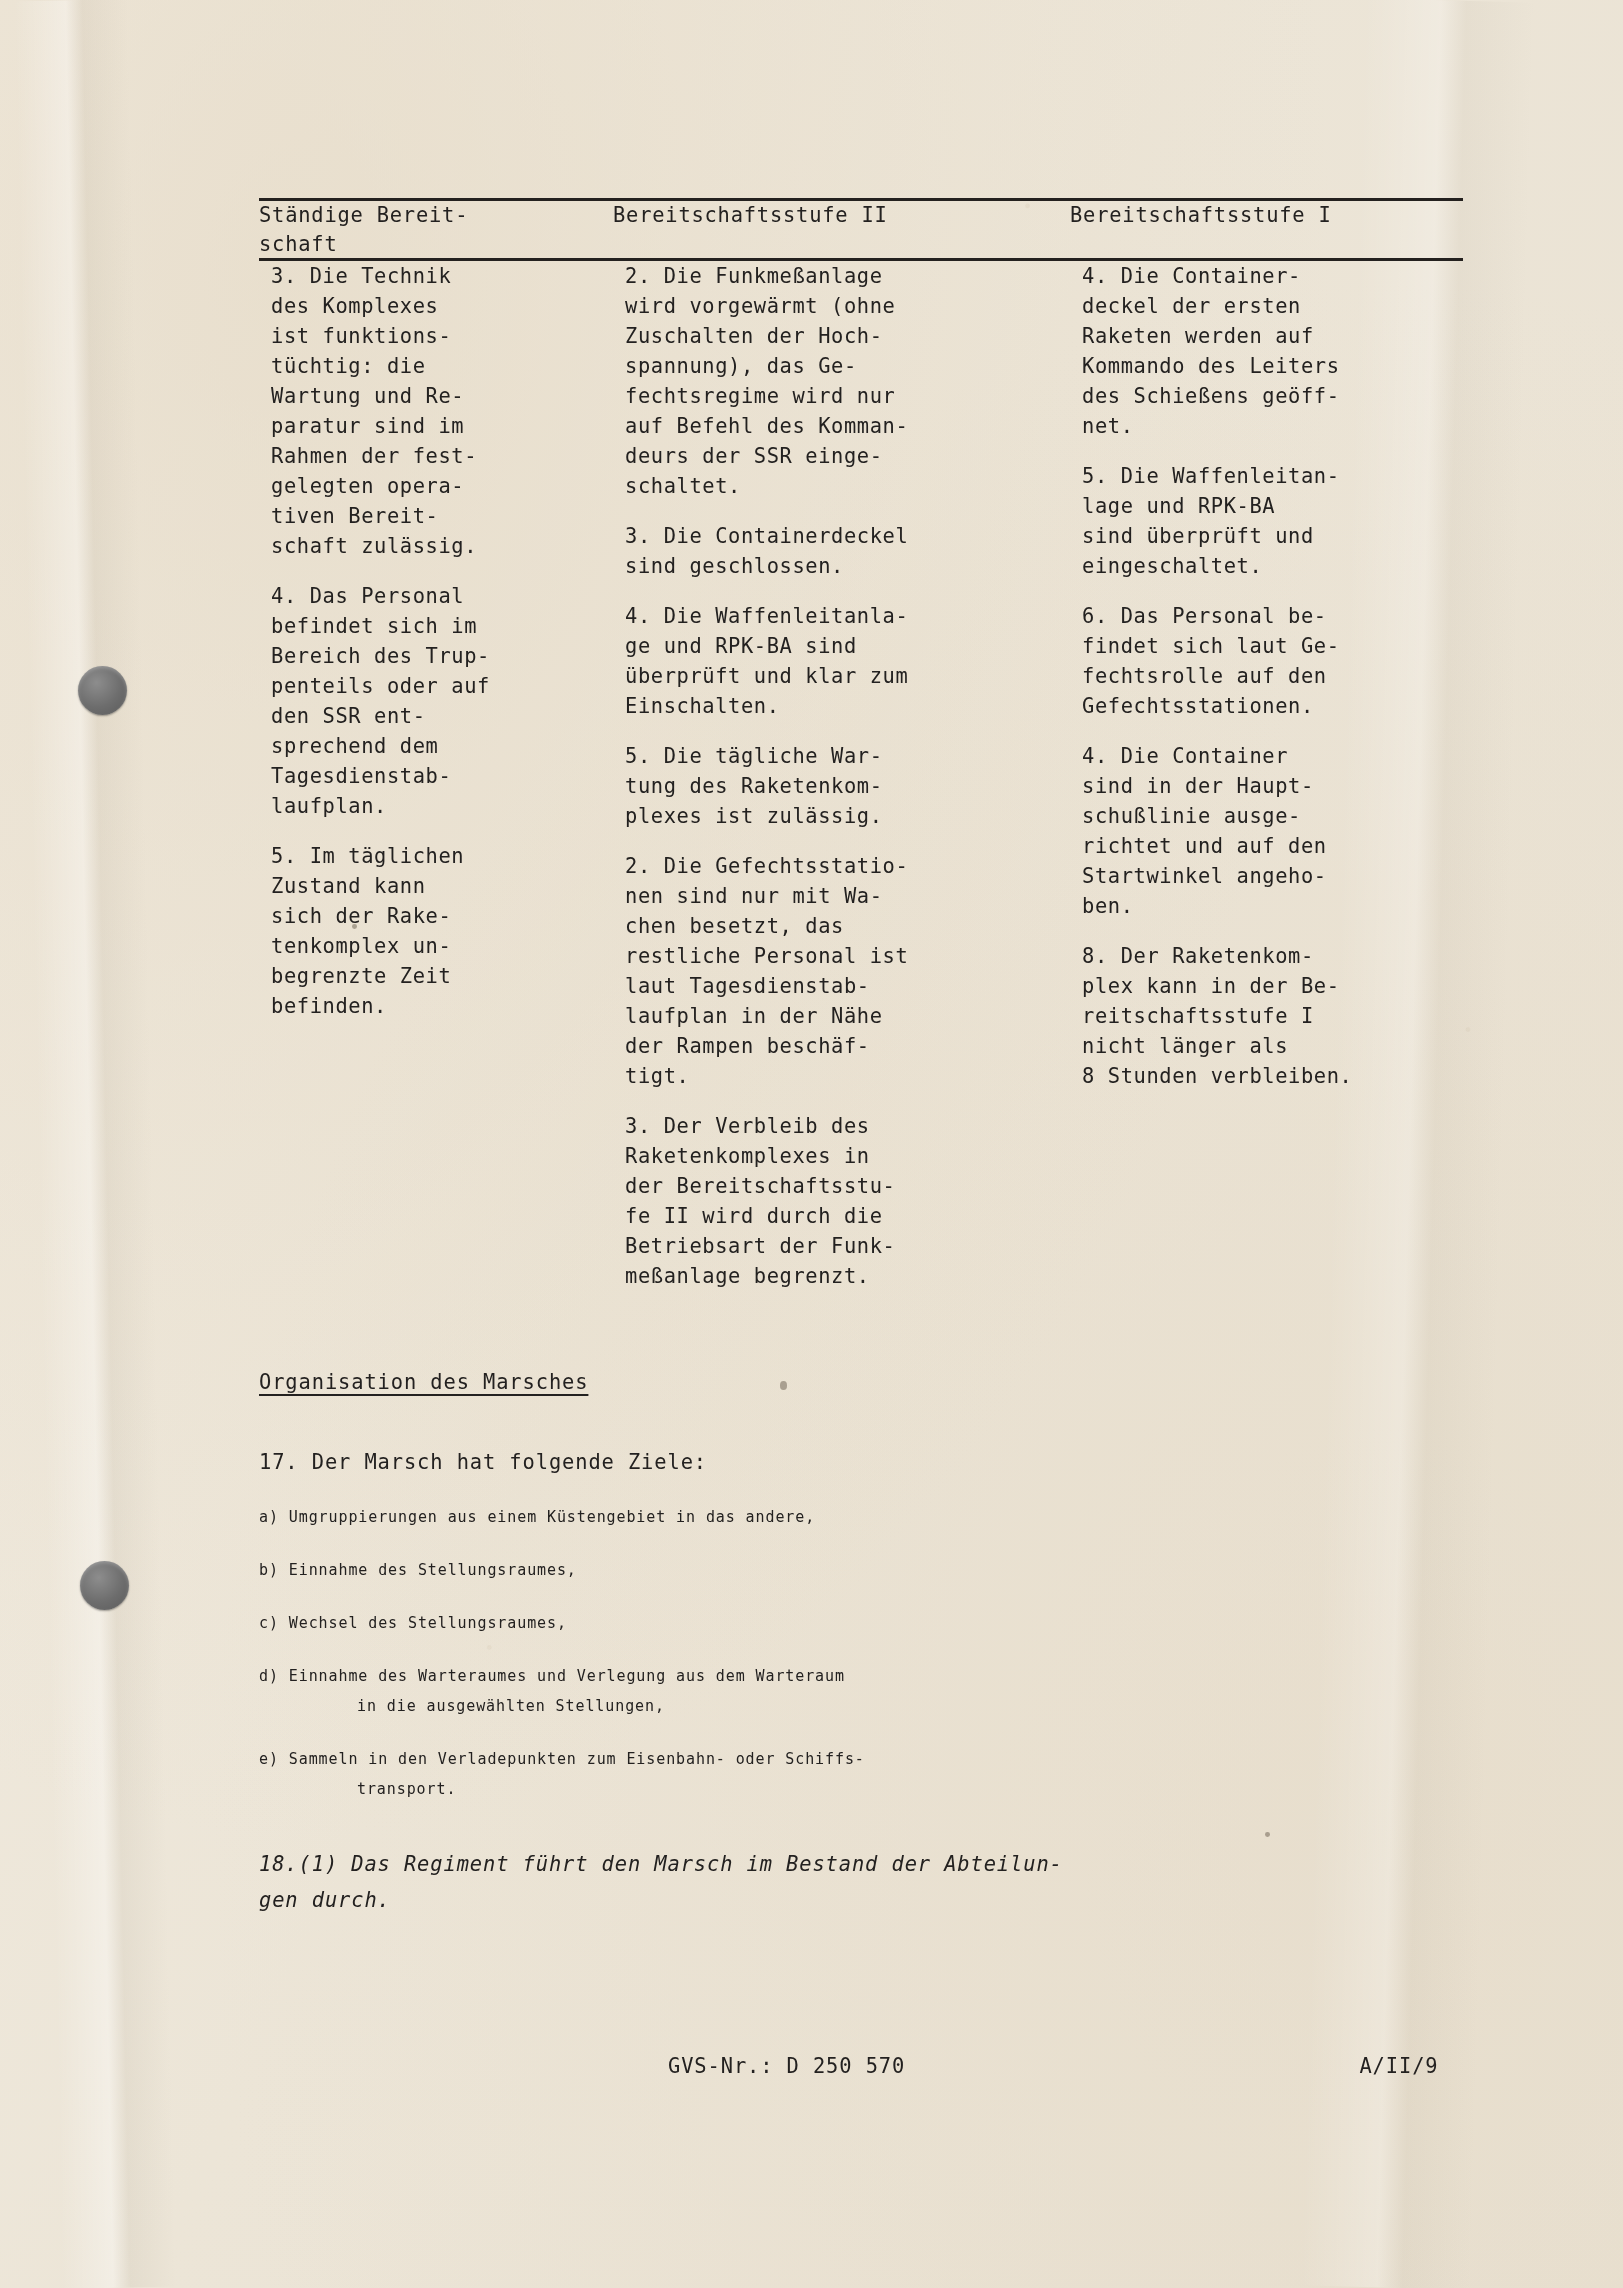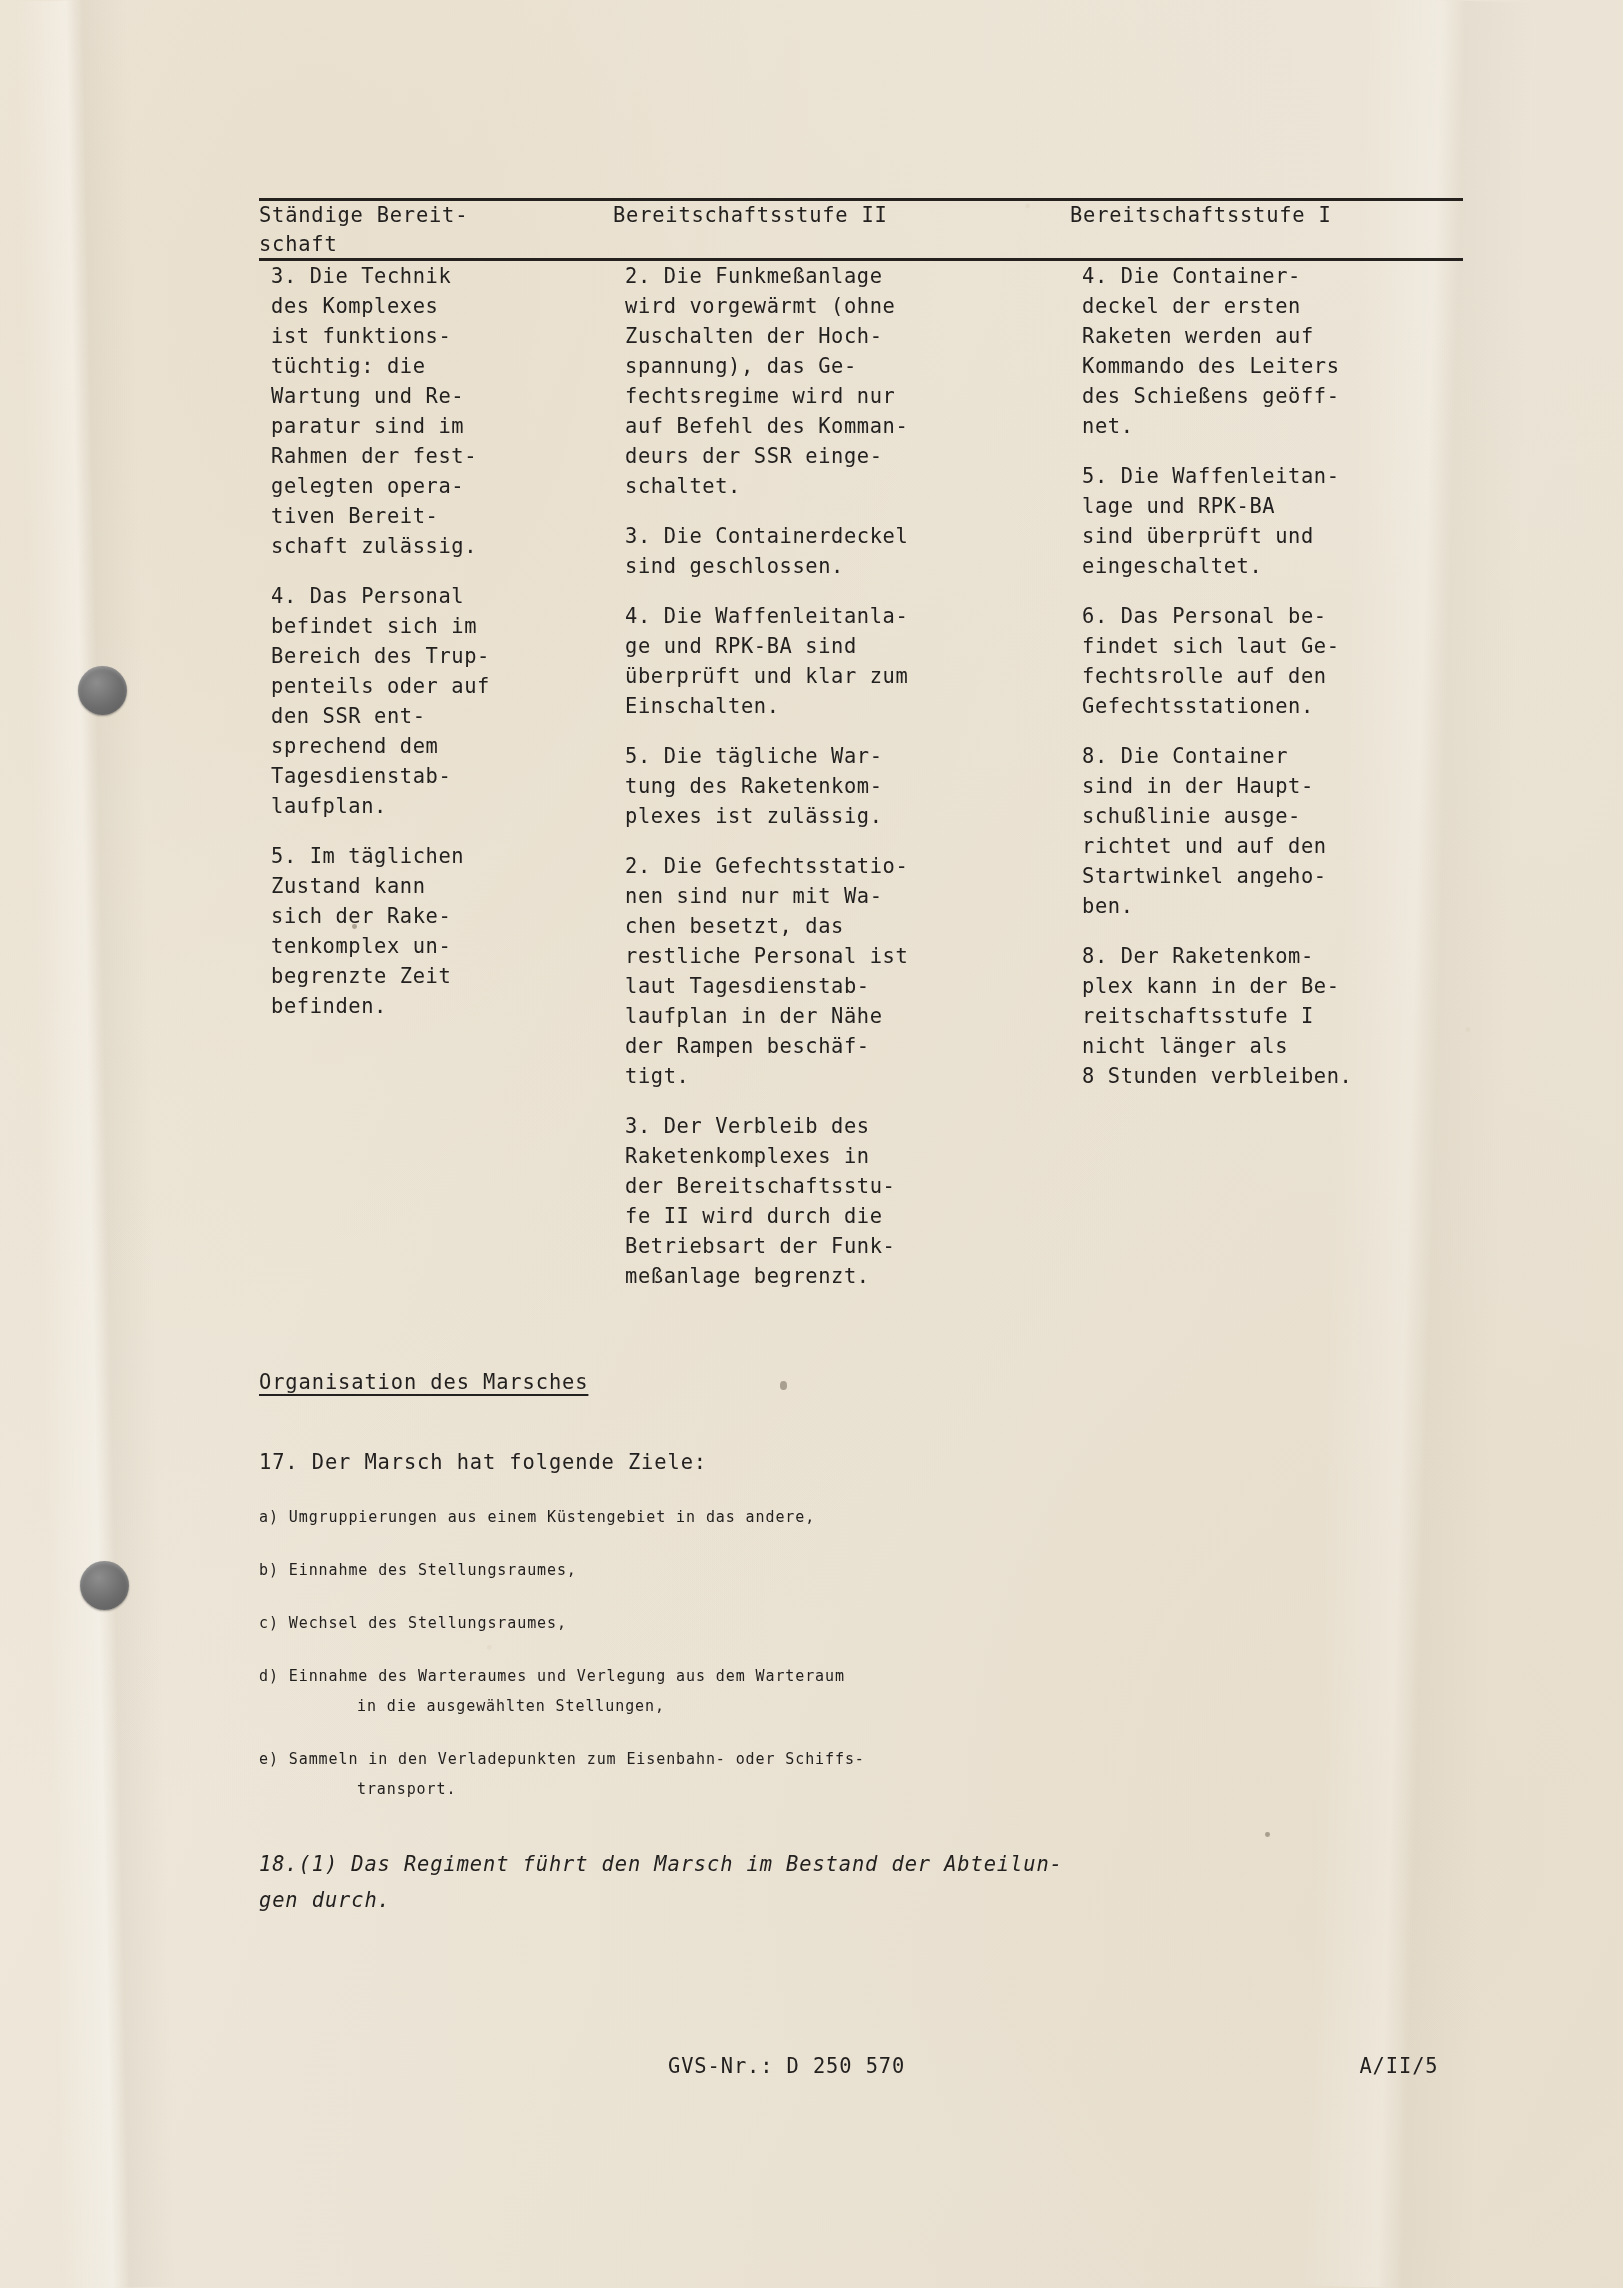--- a/index.html
+++ b/index.html
@@ -263,21 +263,21 @@
 des Schießens geöff-
 net.</p>
           <p class="para">5. Die Waffenleitan-
 lage und RPK-BA
 sind überprüft und
 eingeschaltet.</p>
           <p class="para">6. Das Personal be-
 findet sich laut Ge-
 fechtsrolle auf den
 Gefechtsstationen.</p>
-          <p class="para">8. Die Container
+          <p class="para">4. Die Container
 sind in der Haupt-
 schußlinie ausge-
 richtet und auf den
 Startwinkel angeho-
 ben.</p>
           <p class="para">8. Der Raketenkom-
 plex kann in der Be-
 reitschaftsstufe I
 nicht länger als
 8 Stunden verbleiben.</p>
@@ -309,16 +309,16 @@
         <span class="cont">transport.</span>
       </li>
     </ul>
 
     <div class="closing">18.(1) Das Regiment führt den Marsch im Bestand der Abteilun-
 gen durch.</div>
   </div>
 
   <div class="footer">
     <span class="gvs">GVS-Nr.: D 250 570</span>
-    <span class="folio">A/II/5</span>
+    <span class="folio">A/II/9</span>
   </div>
 </div>
 
 
 </body></html>

